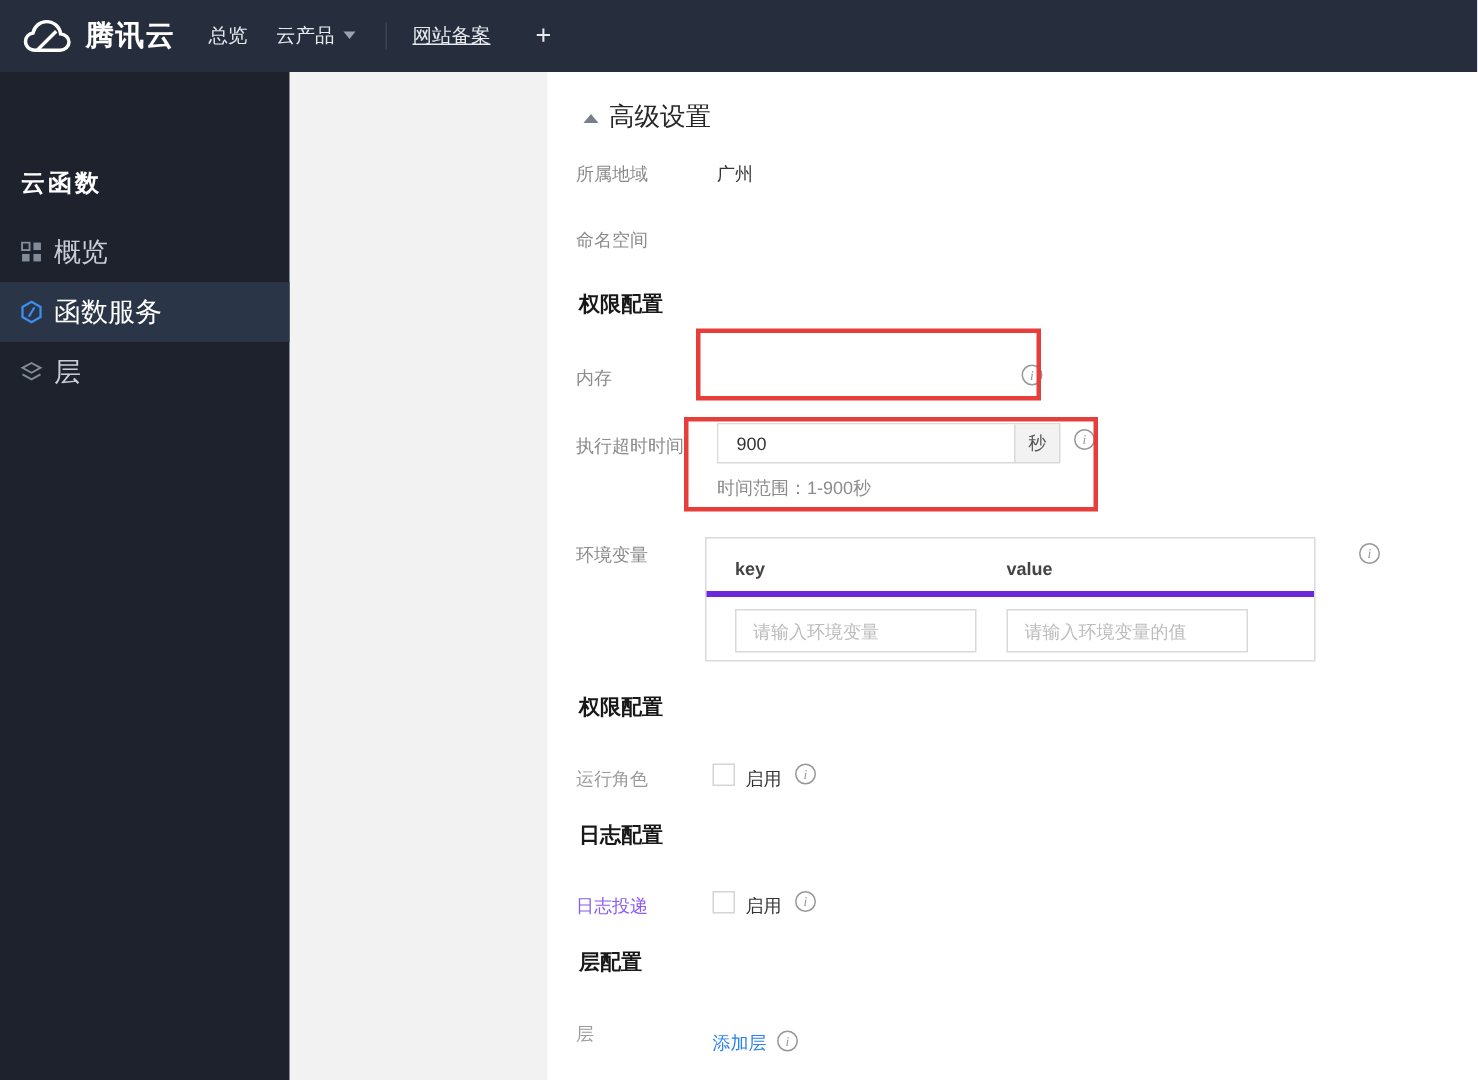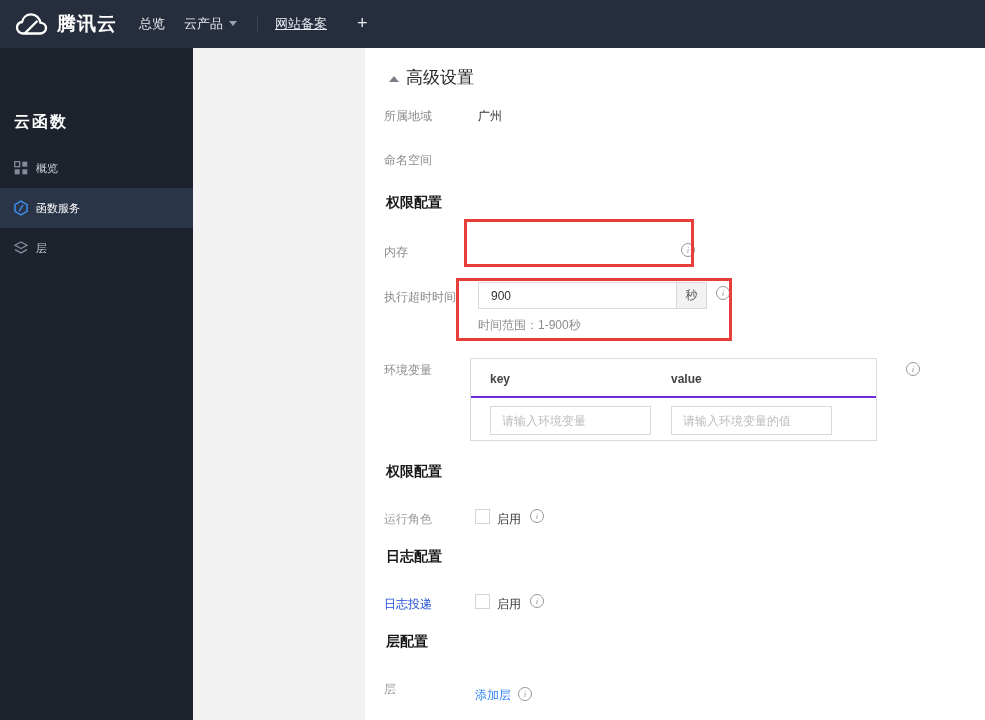--- a/index.html
+++ b/index.html
@@ -16,21 +16,21 @@
   .nav-overview { left:139px; }
   .nav-products { left:184px; }
   .nav-icp { left:275px;text-decoration:underline; }
   .nav-caret { display:inline-block; width:0; height:0; border-left:4px solid transparent; border-right:4px solid transparent; border-top:5px solid #9aa3b2; margin-left:6px; vertical-align:2px; }
   .nav-divider { position:absolute; left:257px; top:15px; width:1px; height:18px; background:#3b4456; }
   .nav-plus { position:absolute; left:357px; top:0; height:48px; line-height:46px; font-size:18px; color:#e6e9ee; cursor:pointer; }
 
   
   .sidebar { position:absolute; left:0; top:48px; width:193px; height:672px; background:#1e222d; z-index:20; }
   .sidebar-title { position:absolute; left:14px; top:64px; color:#ffffff; font-size:16px; font-weight:bold; letter-spacing:2px; }
-  .side-item { position:absolute; left:0; width:193px; height:40px; display:flex; align-items:center; color:#c9ced6; font-size:11px; cursor:pointer; }
+  .side-item { position:absolute; left:0; width:193px; height:40px; display:flex; align-items:center; color:#c9ced6; font-size:18px; cursor:pointer; }
   .side-item .icon { width:16px; height:16px; margin-left:13px; margin-right:7px; display:flex; align-items:center; justify-content:center; }
   .side-item.active { background:#2a3547; color:#ffffff; }
   .si-1 { top:100px; } .si-2 { top:140px; } .si-3 { top:180px; }
 
   
   .gray-strip { position:absolute; left:193px; top:48px; width:172px; height:672px; background:#f2f2f2; z-index:10; }
 
   
   .content { position:absolute; left:365px; top:48px; width:620px; height:672px; background:#fff; }
   .collapse-hd { position:absolute; left:24px; top:18px; color:#262626; font-size:17px; cursor:pointer; }
@@ -43,21 +43,21 @@
   .sel-caret { position:absolute; right:11px; top:11px; width:0; height:0; border-left:4.5px solid transparent; border-right:4.5px solid transparent; border-top:5.5px solid #848484; }
 
   .info-ic { position:absolute; width:14px; height:14px; border:1px solid #979797; border-radius:50%; color:#979797; font-size:9px; line-height:12px; text-align:center; font-style:italic; font-family:"Liberation Serif","DejaVu Serif",serif; cursor:pointer; background:#fff; }
 
   .timeout-group { position:absolute; left:113px; top:234px; width:229px; height:27px; border:1px solid #d9d9d9; background:#fff; }
   .timeout-input { position:absolute; left:0; top:0; width:198px; height:25px; border:none; outline:none; padding-left:12px; font-size:12px; color:#333; font-family:inherit; }
   .timeout-addon { position:absolute; right:0; top:0; width:30px; height:25px; background:#f2f2f2; border-left:1px solid #d9d9d9; text-align:center; line-height:25px; color:#555; }
   .hint { position:absolute; left:113px; top:269px; color:#8c8c8c; font-size:12px; }
 
   .env-table { position:absolute; left:105px; top:310px; width:407px; height:83px; border:1px solid #dadada; background:#fff; }
-  .env-head { position:absolute; left:0; top:0; width:100%; height:39px; border-bottom:2px solid #6d28d9; }
+  .env-head { position:absolute; left:0; top:0; width:100%; height:39px; border-bottom:4px solid #6d28d9; }
   .env-head span { position:absolute; top:13px; font-weight:bold; color:#444; }
   .env-key-hd { left:19px; } .env-val-hd { left:200px; }
   .env-input { position:absolute; top:47px; width:161px; height:29px; border:1px solid #d9d9d9; padding-left:11px; font-size:12px; color:#333; outline:none; font-family:inherit; }
   .env-input::placeholder { color:#bcbcbc; }
   .env-key-in { left:19px; } .env-val-in { left:200px; }
 
   .checkbox { position:absolute; left:110px; width:15px; height:15px; border:1px solid #d4d4d4; background:#fff; cursor:pointer; }
   .enable-lb { position:absolute; left:132px; color:#333; }
   .link { position:absolute; color:#2a7ff2; cursor:pointer; }
 
@@ -162,21 +162,21 @@
     </div>
     <span class="info-ic" style="left:541px; top:314px;">i</span>
 
     <div class="sec-hd" style="top:415px;">权限配置</div>
     <div class="f-label" style="top:463px; color:#9b9b9b;">运行角色</div>
     <div class="checkbox" style="top:461px;"></div>
     <div class="enable-lb" style="top:463px;">启用</div>
     <span class="info-ic" style="left:165px; top:461px;">i</span>
 
     <div class="sec-hd" style="top:500px;">日志配置</div>
-    <div class="f-label" style="top:548px; color:#1d4ed8;">日志投递</div>
+    <div class="f-label" style="top:548px; color:#8b5cf6;">日志投递</div>
     <div class="checkbox" style="top:546px;"></div>
     <div class="enable-lb" style="top:548px;">启用</div>
     <span class="info-ic" style="left:165px; top:546px;">i</span>
 
     <div class="sec-hd" style="top:585px;">层配置</div>
     <div class="f-label" style="top:633px; color:#9b9b9b;">层</div>
     <div class="link" style="left:110px; top:639px;">添加层</div>
     <span class="info-ic" style="left:153px; top:639px;">i</span>
 
   </div>

